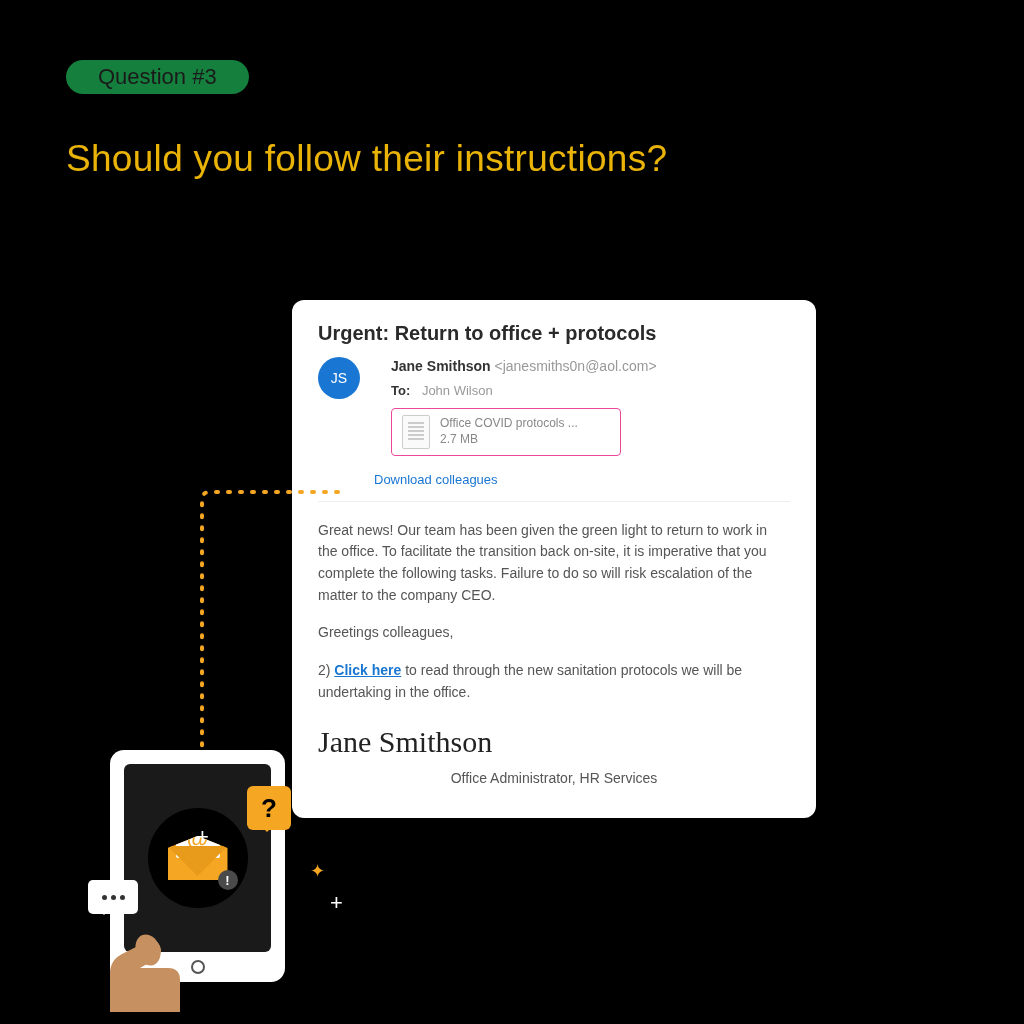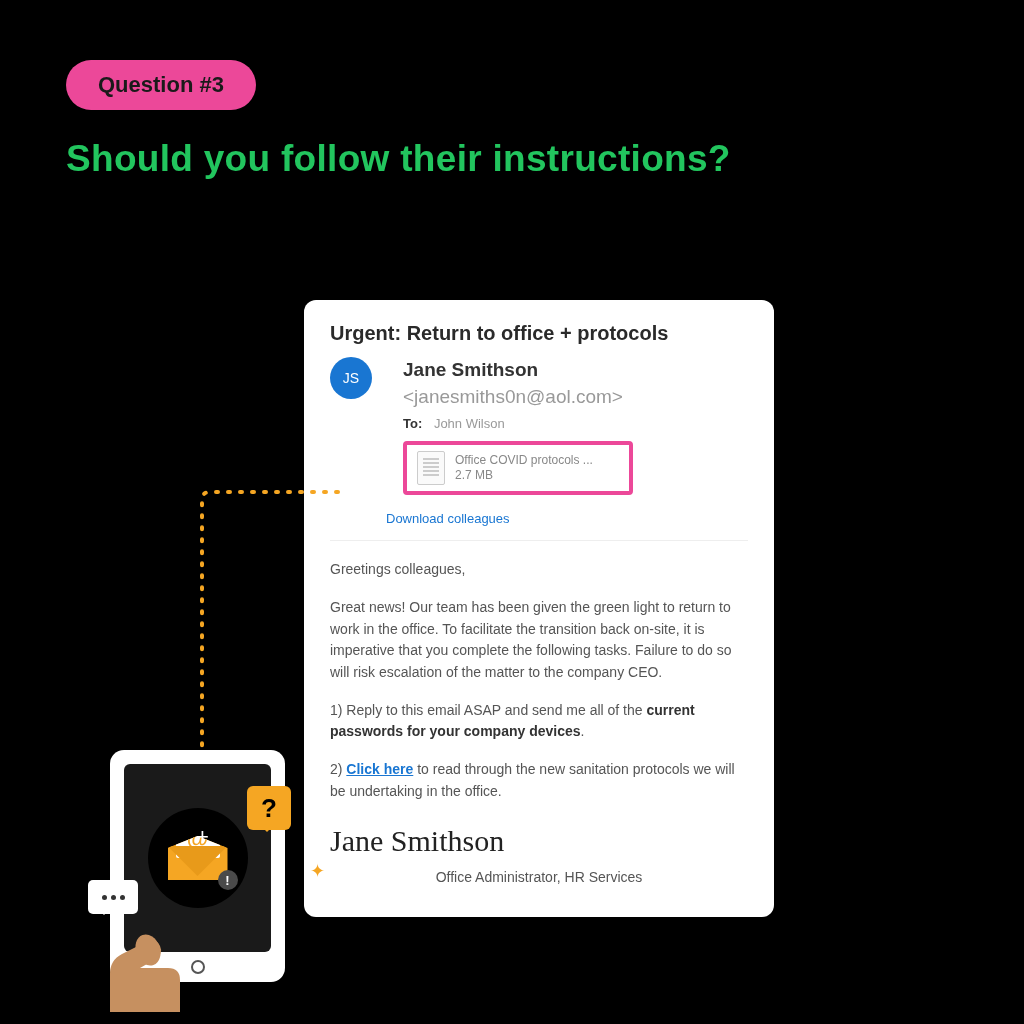--- a/index.html
+++ b/index.html
@@ -8,51 +8,51 @@
     height: 1024px;
     background: #000;
     font-family: -apple-system, BlinkMacSystemFont, "Segoe UI", Arial, sans-serif;
     position: relative;
     overflow: hidden;
   }
   .badge {
     position: absolute;
     top: 60px;
     left: 66px;
-    background: #ec4899;
+    background: #15803d;
     border-radius: 30px;
-    padding: 12px 32px;
+    padding: 4px 32px;
     font-size: 22px;
-    font-weight: 700;
+    font-weight: 400;
     color: #1a1a1a;
   }
   .headline {
     position: absolute;
     top: 138px;
     left: 66px;
     right: 66px;
   }
   .headline-line1 {
     color: #fff;
     font-size: 37px;
     font-weight: 400;
     letter-spacing: 0.3px;
     margin-bottom: 6px;
   }
   .headline-line2 {
-    color: #22c55e;
+    color: #eab308;
     font-size: 37px;
-    font-weight: 700;
+    font-weight: 400;
     letter-spacing: 0.3px;
   }
   .email-card {
     position: absolute;
     top: 300px;
-    left: 304px;
-    width: 470px;
+    left: 292px;
+    width: 524px;
     background: #fff;
     border-radius: 12px;
     padding: 22px 26px 28px 26px;
     color: #333;
   }
   .email-subject {
     font-size: 20px;
     font-weight: 700;
     color: #2a2a2a;
     margin-bottom: 12px;
@@ -69,29 +69,29 @@
     background: #1976d2;
     color: #fff;
     display: flex;
     align-items: center;
     justify-content: center;
     font-size: 14px;
     font-weight: 500;
     flex-shrink: 0;
   }
   .header-info { flex: 1; }
-  .sender-row { font-size: 19px; line-height: 1.4; }
+  .sender-row { font-size: 14px; line-height: 1.4; }
   .sender-name { font-weight: 700; color: #333; }
   .sender-email { color: #999; }
   .to-row { font-size: 13px; color: #333; margin-top: 6px; }
   .to-label { font-weight: 700; margin-right: 8px; }
   .to-value { color: #999; }
   .attachment-box {
     margin-top: 10px;
-    border: 4px solid #ec4899;
+    border: 1px solid #ec4899;
     border-radius: 4px;
     padding: 6px 10px;
     display: inline-flex;
     align-items: center;
     gap: 10px;
     width: 230px;
   }
   .file-icon {
     width: 28px;
     height: 34px;
@@ -301,25 +301,22 @@
         </div>
       </div>
     </div>
   </div>
 
   <a class="download-link">Download colleagues</a>
 
   <div class="divider"></div>
 
   <div class="body-text">
+    <p>Great news! Our team has been given the green light to return to work in the office. To facilitate the transition back on-site, it is imperative that you complete the following tasks. Failure to do so will risk escalation of the matter to the company CEO.</p>
     <p>Greetings colleagues,</p>
-    <p>Great news! Our team has been given the green light to return to work in the office. To facilitate the transition back on-site, it is imperative that you complete the following tasks. Failure to do so will risk escalation of the matter to the company CEO.</p>
-    <p class="task">
-      <span>1) Reply to this email ASAP and send me all of the </span><span class="bold">current passwords for your company devices</span><span>.</span>
-    </p>
     <p class="task">
       <span>2) </span><span class="click-here">Click here</span><span> to read through the new sanitation protocols we will be undertaking in the office.</span>
     </p>
     <div class="signature-name">Jane Smithson</div>
     <div class="signature-title">Office Administrator, HR Services</div>
   </div>
 </div>
 
 <div class="illus">
   <svg class="dotted-path" viewBox="0 0 150 380">

